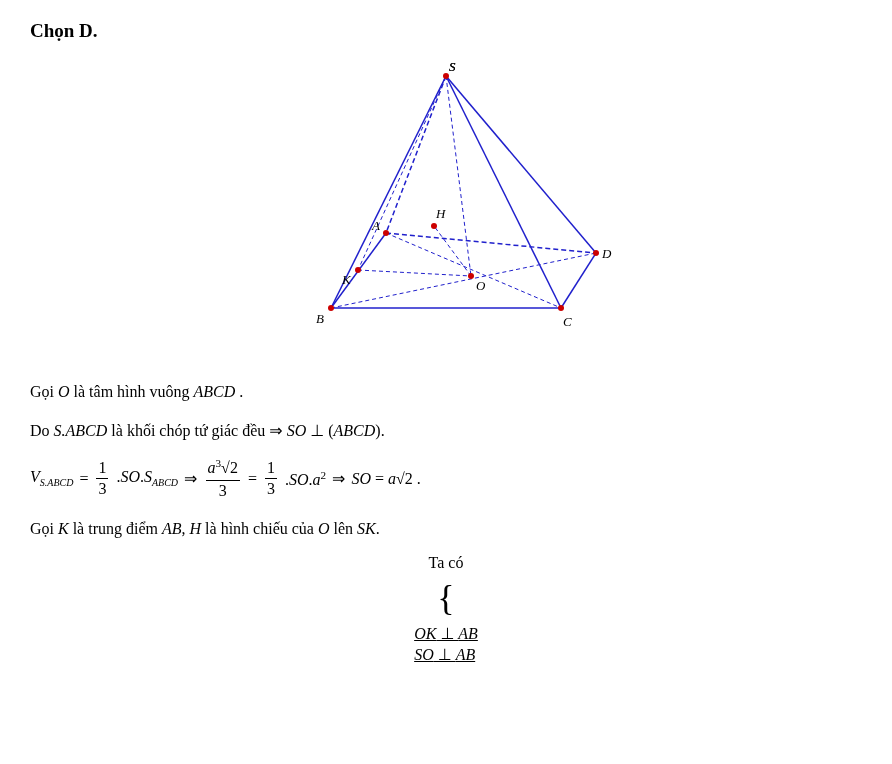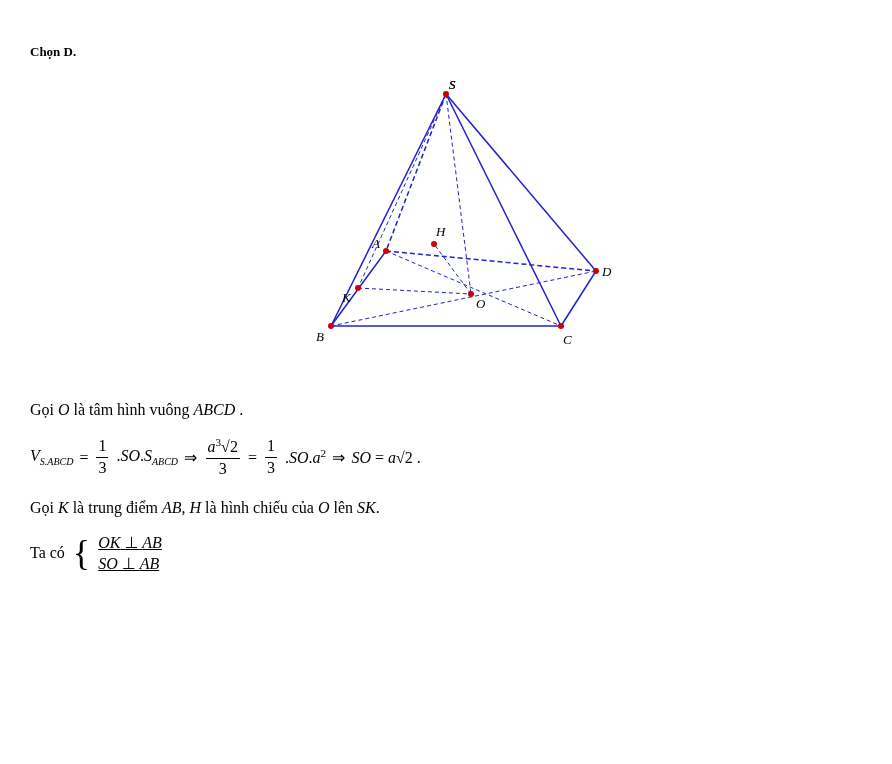--- a/index.html
+++ b/index.html
@@ -13,23 +13,22 @@
       padding: 20px 30px;
     }
 
     .page-container {
       width: 832px;
       margin: 0 auto;
     }
 
     .title {
       font-weight: bold;
-      font-size: 13px;
+      font-size: 19px;
       margin-bottom: 16px;
-      margin-top: 24px;
     }
 
     .diagram-container {
       display: flex;
       justify-content: center;
       margin-bottom: 20px;
     }
 
     .content-block {
       margin-bottom: 12px;
@@ -64,20 +63,21 @@
       padding: 0 2px;
       text-align: center;
       line-height: 1.3;
     }
 
     .brace-block {
       display: flex;
       align-items: center;
       gap: 8px;
       margin-bottom: 12px;
+      flex-direction: column;
     }
 
     .brace-lines {
       display: flex;
       flex-direction: column;
       gap: 2px;
       text-decoration: underline;
     }
 
     .brace-symbol {
@@ -157,20 +157,23 @@
       <text x="200" y="232" class="label-text" font-style="italic">O</text>
       <text x="66" y="226" class="label-text" font-style="italic">K</text>
       <text x="160" y="160" class="label-text" font-style="italic">H</text>
     </svg>
   </div>
 
   <div class="content-block">
     Gọi <span class="italic">O</span> là tâm hình vuông <span class="italic">ABCD</span> .
   </div>
 
+  <div class="content-block">
+    Do <span class="italic">S.ABCD</span> là khối chóp tứ giác đều ⇒ <span class="italic">SO</span> ⊥ (<span class="italic">ABCD</span>).
+  </div>
 
   <div class="formula-block">
     <span><span class="italic">V</span><sub><span class="italic" style="font-size:0.75em">S.ABCD</span></sub></span>
     <span>=</span>
     <span>
       <span class="fraction">
         <span class="numerator">1</span>
         <span class="denominator">3</span>
       </span>
     </span>

